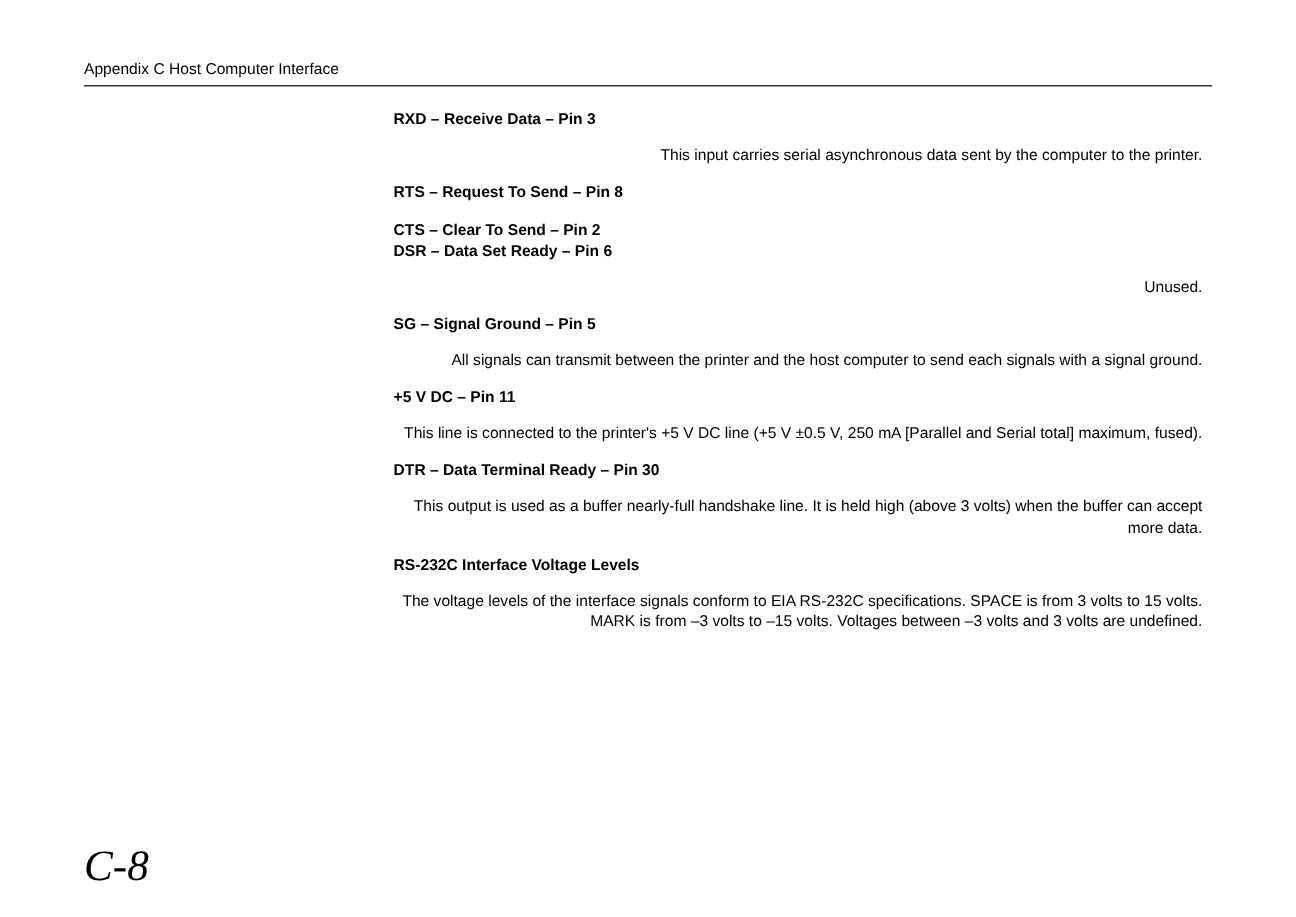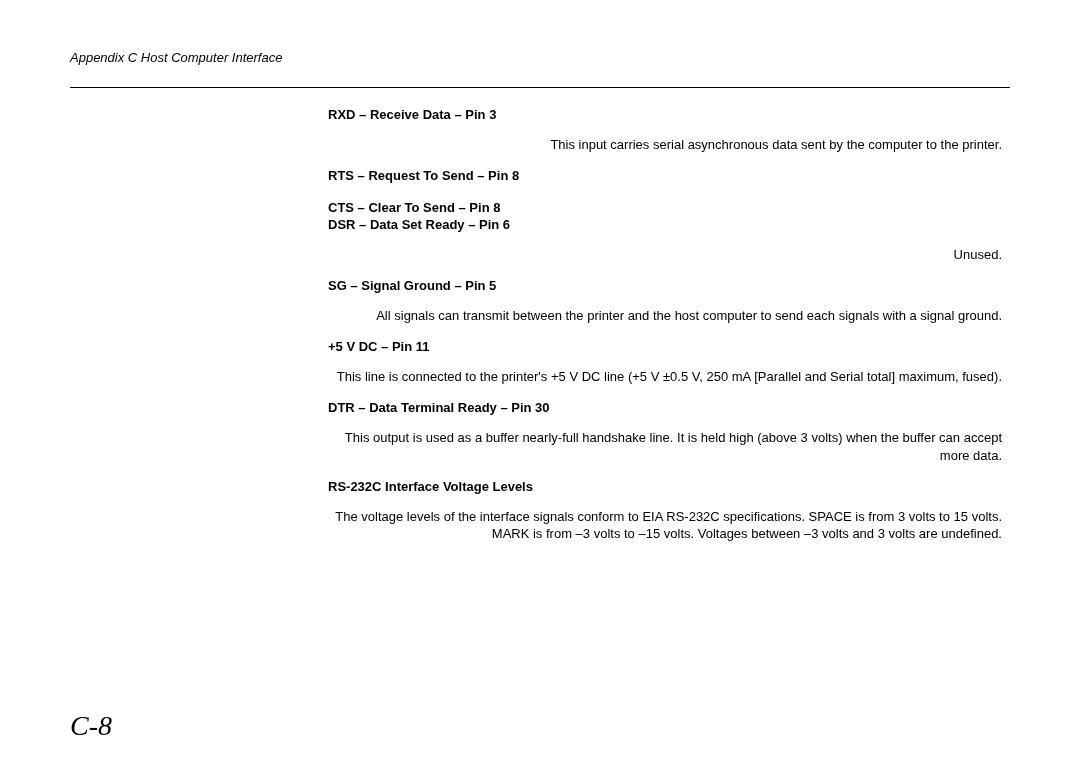--- a/index.html
+++ b/index.html
@@ -12,24 +12,23 @@
     height: 764px;
     box-sizing: border-box;
   }
   .page {
     padding: 50px 70px 20px 70px;
     box-sizing: border-box;
     height: 100%;
     position: relative;
   }
   .running-header {
-    font-style: italic;
     font-size: 13px;
     border-bottom: 1px solid #000;
-    padding-bottom: 22px;
+    padding-bottom: 6px;
     margin-bottom: 18px;
   }
   .content {
     margin-left: 258px;
     margin-right: 8px;
     font-size: 13px;
     line-height: 1.35;
   }
   .heading {
     font-weight: bold;
@@ -41,39 +40,39 @@
   }
   .para {
     margin-bottom: 12px;
     text-align: right;
   }
   .page-number {
     position: absolute;
     left: 70px;
     bottom: 22px;
     font-style: italic;
-    font-size: 28px;
+    font-size: 36px;
     font-family: "Times New Roman", Times, serif;
   }
 </style>
 </head>
 <body>
 
 <div class="page">
 
   <div class="running-header">Appendix C  Host Computer Interface</div>
 
   <div class="content">
 
     <div class="heading first">RXD – Receive Data – Pin 3</div>
     <div class="para">This input carries serial asynchronous data sent by the computer to the printer.</div>
 
     <div class="heading">RTS – Request To Send – Pin 8</div>
 
-    <div class="heading" style="margin-bottom:0;">CTS – Clear To Send – Pin 8</div>
+    <div class="heading" style="margin-bottom:0;">CTS – Clear To Send – Pin 2</div>
     <div class="heading" style="margin-top:0;">DSR – Data Set Ready – Pin 6</div>
     <div class="para">Unused.</div>
 
     <div class="heading">SG – Signal Ground – Pin 5</div>
     <div class="para">All signals can transmit between the printer and the host computer to send each signals with a signal ground.</div>
 
     <div class="heading">+5 V DC – Pin 11</div>
     <div class="para">This line is connected to the printer's +5 V DC line (+5 V ±0.5 V, 250 mA [Parallel and Serial total] maximum, fused).</div>
 
     <div class="heading">DTR – Data Terminal Ready – Pin 30</div>

